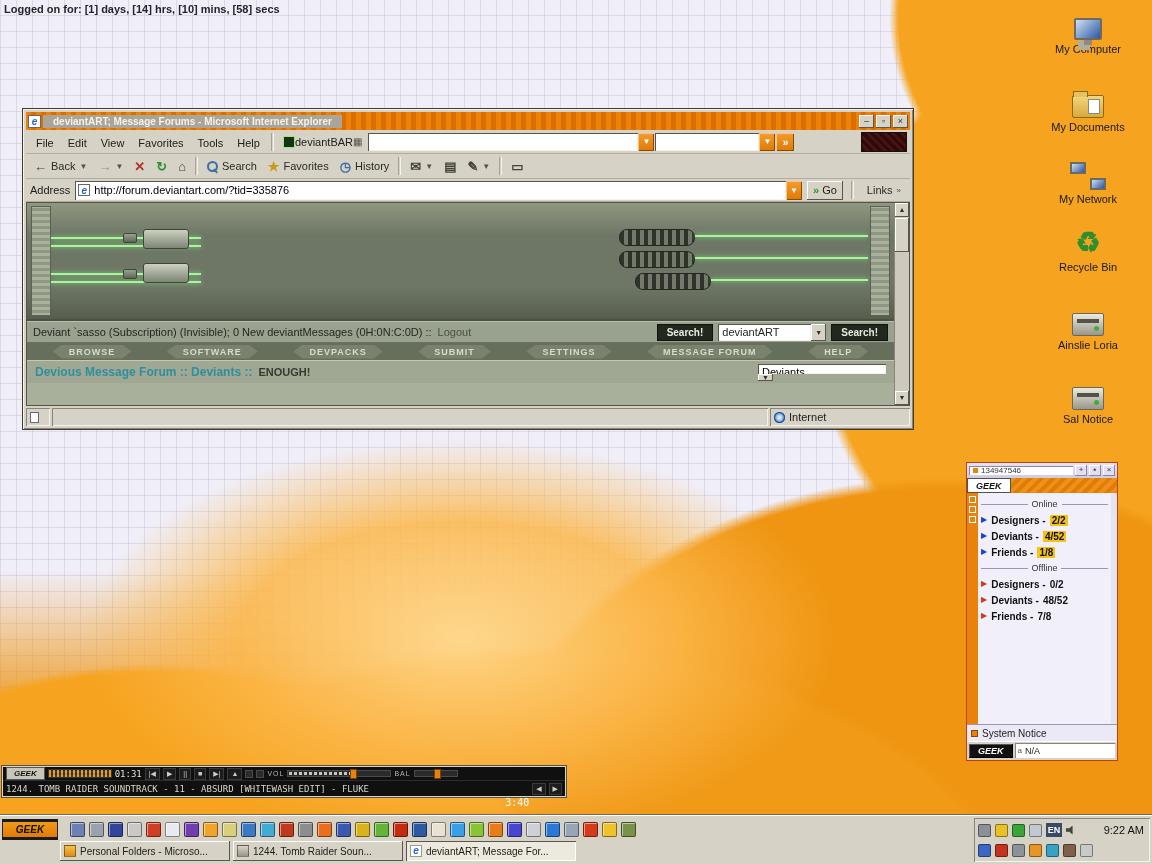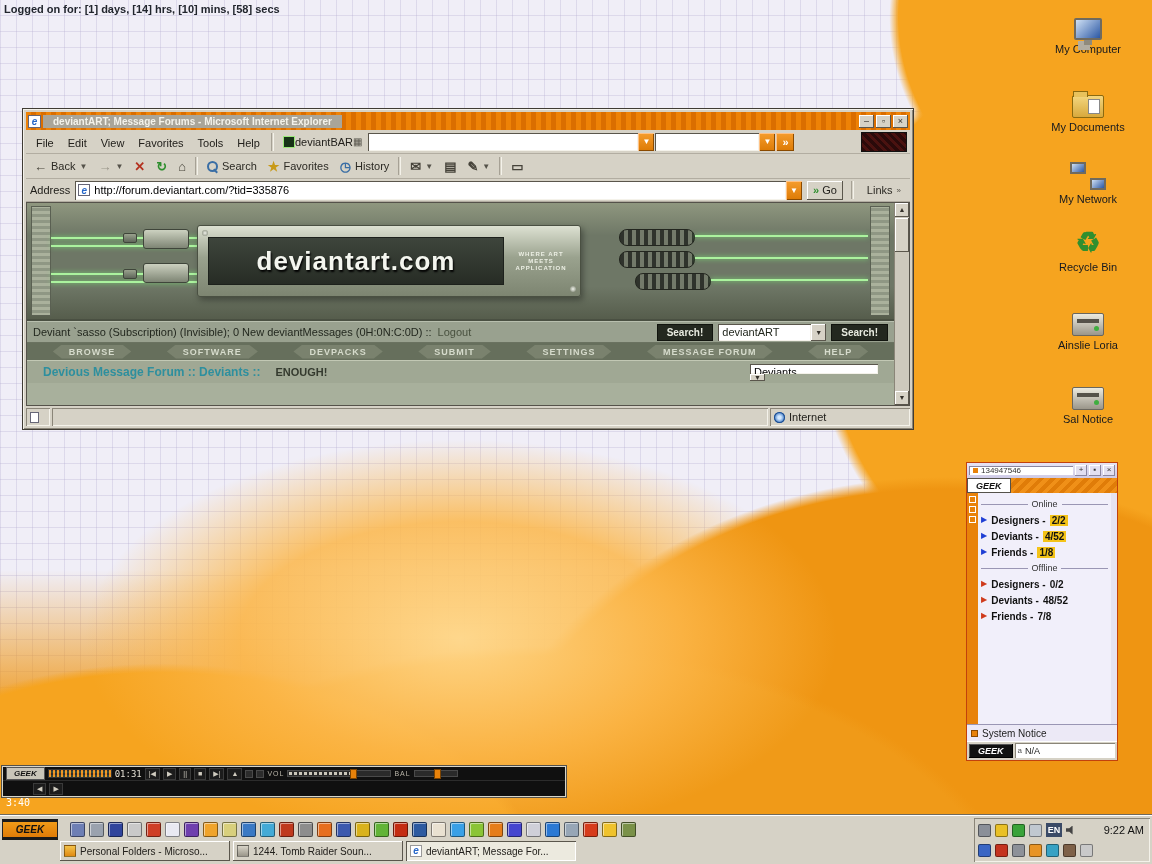--- a/index.html
+++ b/index.html
@@ -109,21 +109,21 @@
   .logout { color:#49513f; }
   .srch-btn { background:#23281f; color:#e7eadf; font-size:10px; font-weight:bold; padding:2px 9px; border:1px solid #11140e; }
   .scope-combo { width:108px; height:17px; }
   .gray-drop { width:15px; display:flex; align-items:center; justify-content:center; font-size:7px; color:#33302a;
                background:#d6d2c6; box-shadow:inset -1px -1px #5a564c, inset 1px 1px #fff; }
   .right-cluster { margin-left:auto; display:flex; align-items:center; gap:5px; }
 
   .navbar { height:17px; flex:0 0 17px; background:#666f5c; display:flex; align-items:center; justify-content:space-around; padding:0 8px; }
   .nav-btn { color:#d6dbcc; font-size:9px; font-weight:bold; letter-spacing:1px; padding:2px 16px; background:#7a826e; white-space:nowrap;
              clip-path:polygon(9px 0, calc(100% - 9px) 0, 100% 50%, calc(100% - 9px) 100%, 9px 100%, 0 50%); }
-  .crumbbar { height:23px; flex:0 0 23px; background:#a0a894; border-top:1px solid #c2c8b4; display:flex; align-items:center; gap:15px; padding:0 16px; }
+  .crumbbar { height:23px; flex:0 0 23px; background:#a0a894; border-top:1px solid #c2c8b4; display:flex; align-items:center; gap:6px; padding:0 8px; }
   .crumb { color:#2e8f9e; font-weight:bold; font-size:12px; white-space:nowrap; }
   .topic { color:#343a2e; font-weight:bold; font-size:11px; }
   .forum-combo { margin-left:auto; width:128px; height:17px;flex-direction:column; }
   .page-rest { flex:1; background:#a8b09c; }
 
   .scrollbar { width:15px; background:#cdc9bd; border-left:1px solid #8a8578; position:relative; }
   .sb-btn { position:absolute; left:0; right:0; height:14px; background:#d6d2c6; box-shadow:inset -1px -1px #5a564c, inset 1px 1px #fff;
             font-size:7px; text-align:center; line-height:14px; color:#33302a; }
   .sb-btn.up { top:0; } .sb-btn.down { bottom:0; }
   .sb-thumb { position:absolute; left:0; right:0; top:15px; height:34px; background:#d6d2c6; box-shadow:inset -1px -1px #5a564c, inset 1px 1px #fff; }
@@ -366,32 +366,20 @@
         <div class="rail l"></div>
         <div class="rail r"></div>
         <div class="cable" style="left:24px;top:34px;width:150px"></div>
         <div class="cable" style="left:24px;top:42px;width:150px"></div>
         <div class="cable" style="left:24px;top:70px;width:150px"></div>
         <div class="cable" style="left:24px;top:78px;width:150px"></div>
         <div class="plugtip" style="left:96px;top:30px"></div>
         <div class="plugtip" style="left:96px;top:66px"></div>
         <div class="conn" style="left:116px;top:26px"></div>
         <div class="conn" style="left:116px;top:60px"></div>
-        <div class="plate">
-          <span class="screw" style="left:4px;top:4px"></span>
-          <span class="screw" style="right:4px;bottom:4px"></span>
-          <span class="plate-inner">
-            <span class="plate-logo">deviantart.com</span>
-          </span>
-          <span class="tagline">
-            <span>WHERE ART</span><br>
-            <span>MEETS</span><br>
-            <span>APPLICATION</span>
-          </span>
-        </div>
         <div class="rconn" style="left:592px;top:26px"></div>
         <div class="rconn" style="left:592px;top:48px"></div>
         <div class="rconn" style="left:608px;top:70px"></div>
         <div class="cable" style="left:668px;top:32px;right:26px"></div>
         <div class="cable" style="left:668px;top:54px;right:26px"></div>
         <div class="cable" style="left:684px;top:76px;right:26px"></div>
       </div>
 
       <div class="userline">
         <span>Deviant `sasso (Subscription) (Invisible); 0 New deviantMessages (0H:0N:C:0D) ::</span>
@@ -540,20 +528,21 @@
     <span class="p-slider vol">
       <span class="p-fill" style="width:60%"></span>
       <span class="p-thumb" style="left:60%"></span>
     </span>
     <span class="p-lbl">BAL</span>
     <span class="p-slider bal">
       <span class="p-thumb" style="left:46%"></span>
     </span>
   </div>
   <div class="p-row">
+    <span class="p-track">1244. TOMB RAIDER SOUNDTRACK - 11 - ABSURD [WHITEWASH EDIT] - FLUKE</span>
     <span class="p-dur">3:40</span>
     <span class="p-arrow">◀</span>
     <span class="p-arrow">▶</span>
   </div>
 </div>
 
 <div class="taskbar">
   <div class="tb-r1">
     <div class="start">GEEK</div>
     <div class="ql">

